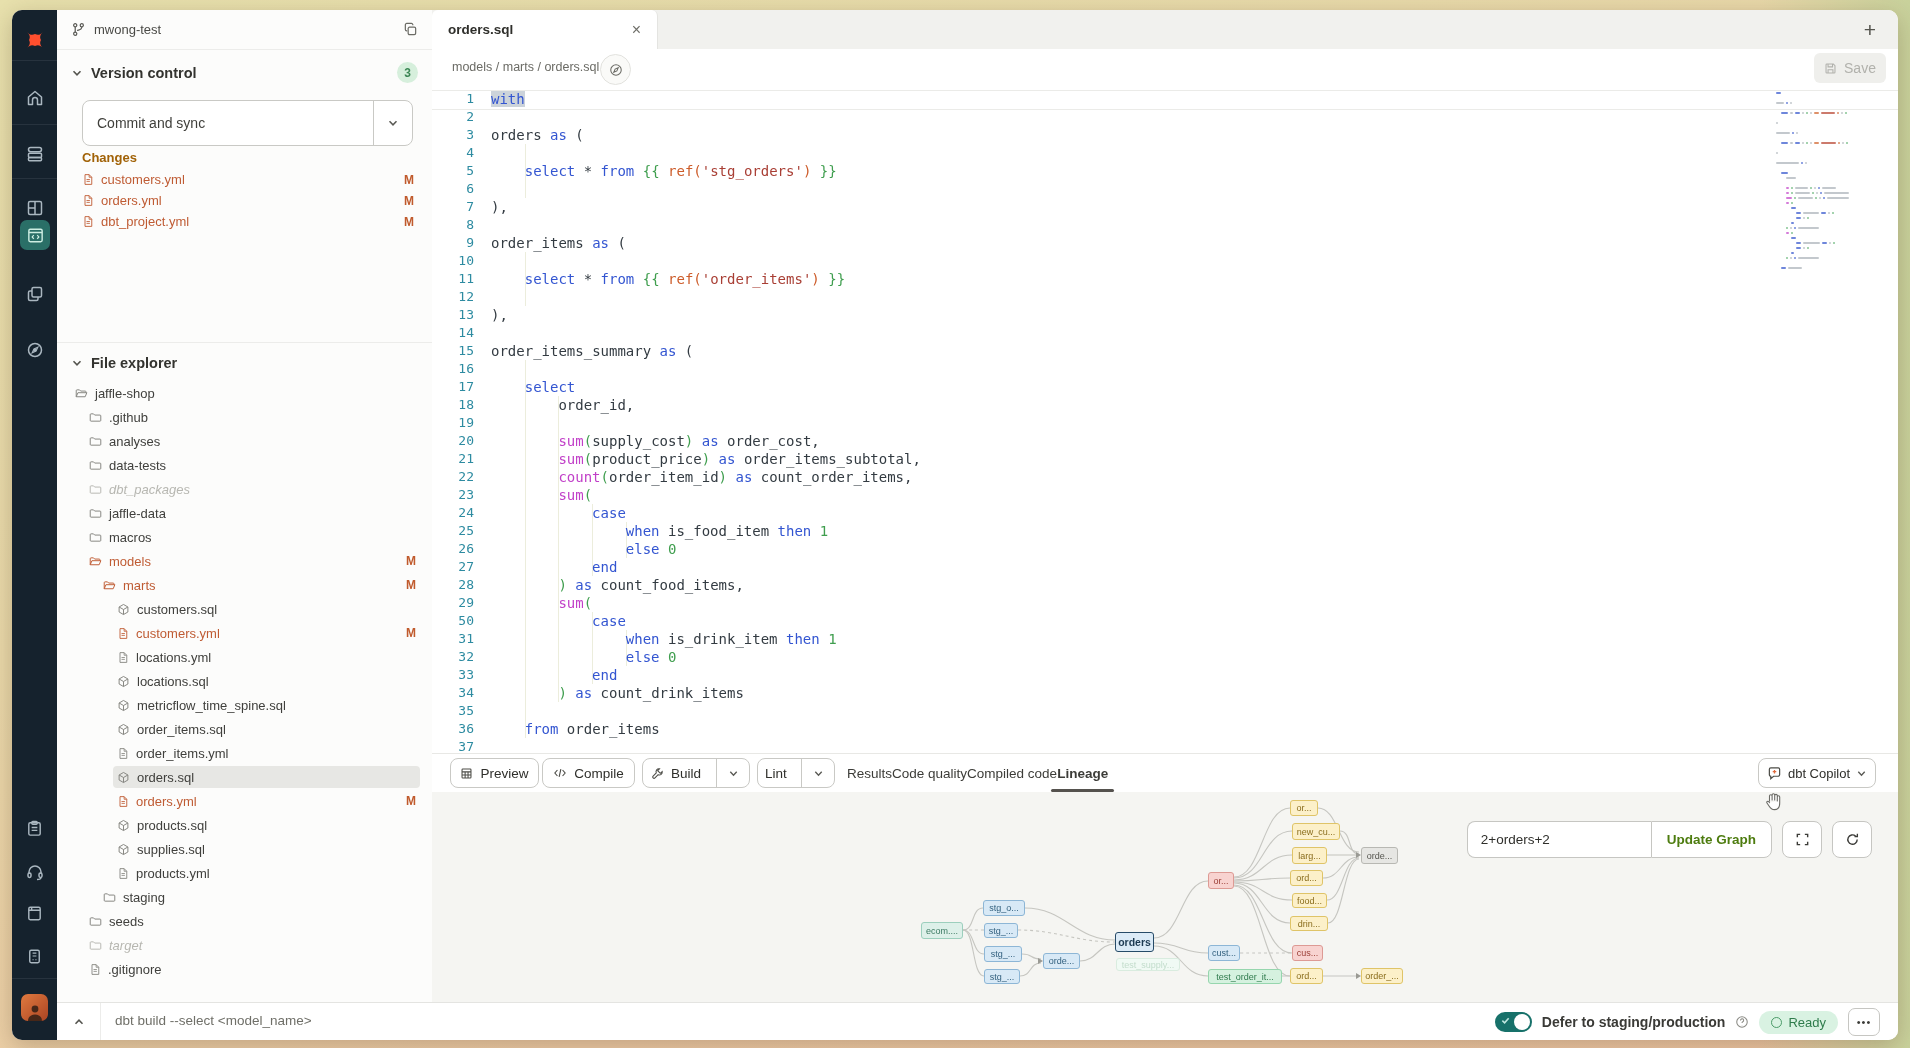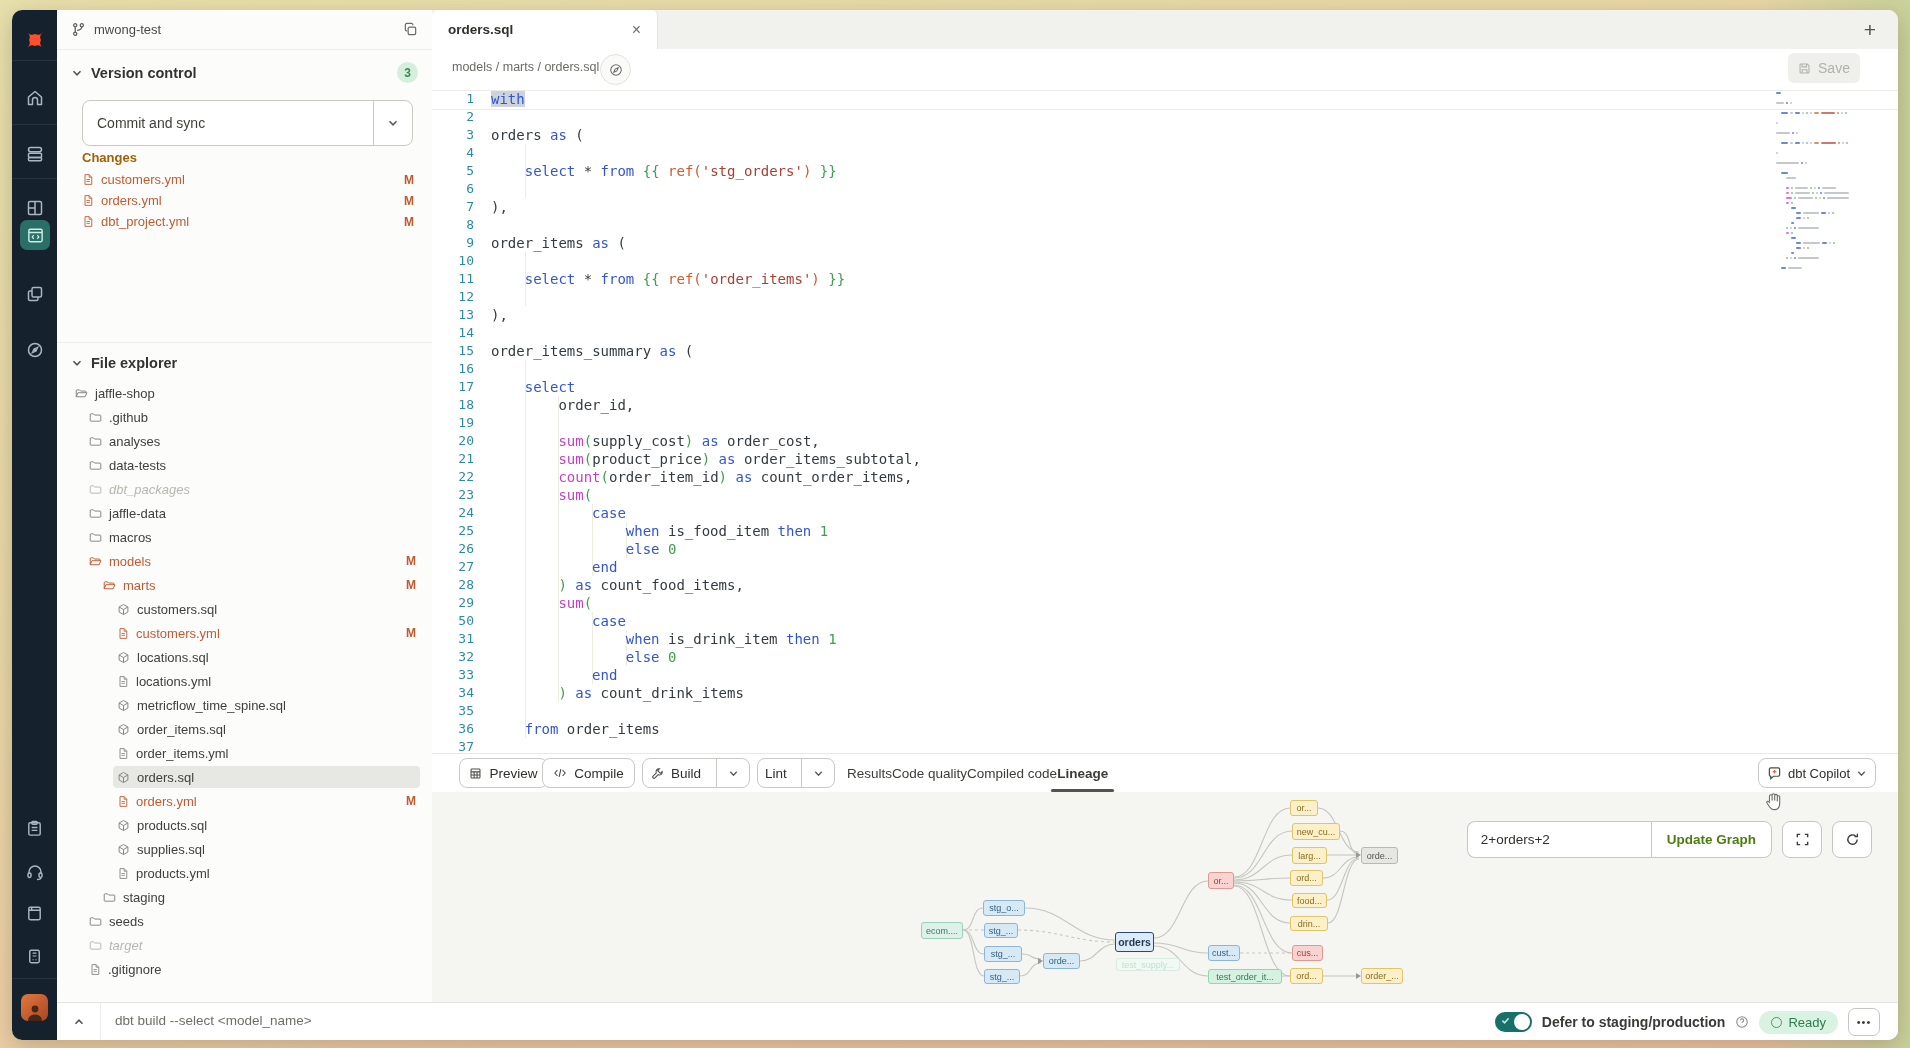--- a/index.html
+++ b/index.html
@@ -49,21 +49,21 @@
   #tab-active{position:absolute;left:0;top:0;width:226px;height:39px;background:#fff;border-right:1px solid #e4e4e1;
     border-radius:6px 6px 0 0;display:flex;align-items:center;justify-content:space-between;padding:0 16px;box-sizing:border-box;}
   #tab-active .tl{font-size:13.5px;font-weight:700;color:#2f2f2b;}
   #tab-active .tx{color:#6e6e68;font-size:16px;}
   #newtab-btn{position:absolute;right:14px;top:6px;width:28px;height:28px;display:flex;align-items:center;justify-content:center;
     color:#55554f;font-size:21px;}
   #crumbrow{position:absolute;left:420px;top:39px;right:0;height:39px;background:#fff;border-bottom:1px solid #ececea;}
   #breadcrumb{position:absolute;left:20px;top:11px;font-size:12.5px;color:#6b6b65;}
   #copilot-round{position:absolute;left:168px;top:5px;width:29px;height:29px;border:1px solid #e2e2de;border-radius:50%;
     display:flex;align-items:center;justify-content:center;color:#6b6b65;background:#fafaf8;}
-  #save-btn{position:absolute;right:38px;top:4px;width:72px;height:30px;background:#efefec;border-radius:6px;
+  #save-btn{position:absolute;right:12px;top:4px;width:72px;height:30px;background:#efefec;border-radius:6px;
     display:flex;align-items:center;justify-content:center;gap:7px;color:#b1b1ac;font-size:14px;}
   
   #editor{position:absolute;left:420px;top:78px;right:0;height:665px;background:#fff;overflow:hidden;
     font-family:"DejaVu Sans Mono",monospace;}
   #cur-line{position:absolute;left:0;top:2px;width:100%;height:18px;border-top:1px solid #ebebe8;border-bottom:1px solid #ebebe8;}
   #gutter{position:absolute;left:0;top:2px;width:42px;text-align:right;color:#2d8ba1;font-size:13px;}
   #gutter div{height:18px;line-height:18px;}
   #code-lines{position:absolute;left:59px;top:2px;right:132px;font-size:14px;color:#333b42;}
   #code-lines .cl{height:18px;line-height:18px;white-space:pre;}
   .ind{display:inline-block;width:4ch;height:18px;vertical-align:top;border-right:1px solid #eceddc;margin-right:-1px;}
@@ -423,38 +423,38 @@
               </svg>
             </span>
             <span style="flex:1">customers.yml</span>
             <span class="m-badge">M</span>
           </span>
         </div>
         <div class="trow">
           <span style="width: 56px; flex: 0 0 auto;"></span>
           <span class="pill">
             <span class="icn">
-              <svg width="13" height="13" viewBox="0 0 16 16" fill="none" stroke="currentColor" stroke-width="1.2">
-                <path d="M8 1.8 13.4 4.9 V11.1 L8 14.2 2.6 11.1 V4.9 Z"></path>
-                <path d="M2.6 4.9 8 8 L13.4 4.9 M8 8 V14"></path>
-              </svg>
-            </span>
-            <span style="flex:1">locations.sql</span>
-          </span>
-        </div>
-        <div class="trow">
-          <span style="width: 56px; flex: 0 0 auto;"></span>
-          <span class="pill">
-            <span class="icn">
               <svg width="12" height="13" viewBox="0 0 16 16" fill="none" stroke="currentColor" stroke-width="1.2">
                 <path d="M4 1.5 h5.5 L13 5 v9.5 H4 z"></path>
                 <path d="M9.5 1.5 V5 H13 M6 8 h4.5 M6 10.5 h4.5" stroke-width="1.1"></path>
               </svg>
             </span>
             <span style="flex:1">locations.yml</span>
+          </span>
+        </div>
+        <div class="trow">
+          <span style="width: 56px; flex: 0 0 auto;"></span>
+          <span class="pill">
+            <span class="icn">
+              <svg width="13" height="13" viewBox="0 0 16 16" fill="none" stroke="currentColor" stroke-width="1.2">
+                <path d="M8 1.8 13.4 4.9 V11.1 L8 14.2 2.6 11.1 V4.9 Z"></path>
+                <path d="M2.6 4.9 8 8 L13.4 4.9 M8 8 V14"></path>
+              </svg>
+            </span>
+            <span style="flex:1">locations.sql</span>
           </span>
         </div>
         <div class="trow">
           <span style="width: 56px; flex: 0 0 auto;"></span>
           <span class="pill">
             <span class="icn">
               <svg width="13" height="13" viewBox="0 0 16 16" fill="none" stroke="currentColor" stroke-width="1.2">
                 <path d="M8 1.8 13.4 4.9 V11.1 L8 14.2 2.6 11.1 V4.9 Z"></path>
                 <path d="M2.6 4.9 8 8 L13.4 4.9 M8 8 V14"></path>
               </svg>
@@ -789,21 +789,21 @@
         <div class="mm-bar" style="left: 12px; top: 165px; width: 2px; background: rgb(134, 197, 147);"></div>
         <div class="mm-bar" style="left: 16px; top: 165px; width: 2px; background: rgb(195, 200, 205);"></div>
         <div class="mm-bar" style="left: 20px; top: 165px; width: 2px; background: rgb(110, 134, 219);"></div>
         <div class="mm-bar" style="left: 24px; top: 165px; width: 21px; background: rgb(195, 200, 205);"></div>
         <div class="mm-bar" style="left: 7px; top: 175px; width: 5px; background: rgb(110, 134, 219);"></div>
         <div class="mm-bar" style="left: 14px; top: 175px; width: 14px; background: rgb(195, 200, 205);"></div>
       </div>
   </div>
 
   <div id="toolbar">
-    <div class="tb-btn" style="left:27px;width:89px">
+    <div class="tb-btn" style="left:18px;width:89px">
       <span class="ic">
           <svg width="13" height="13" viewBox="0 0 16 16" fill="none" stroke="currentColor" stroke-width="1.3">
             <rect x="2.5" y="2.5" width="11" height="11" rx="1"></rect>
             <path d="M2.5 6 H13.5 M2.5 9.8 H13.5 M6.3 6 V13.5 M9.9 6 V13.5"></path>
           </svg>
         </span>
       <span>Preview</span>
     </div>
     <div class="tb-btn" style="left:110px;width:93px">
       <span class="ic">

